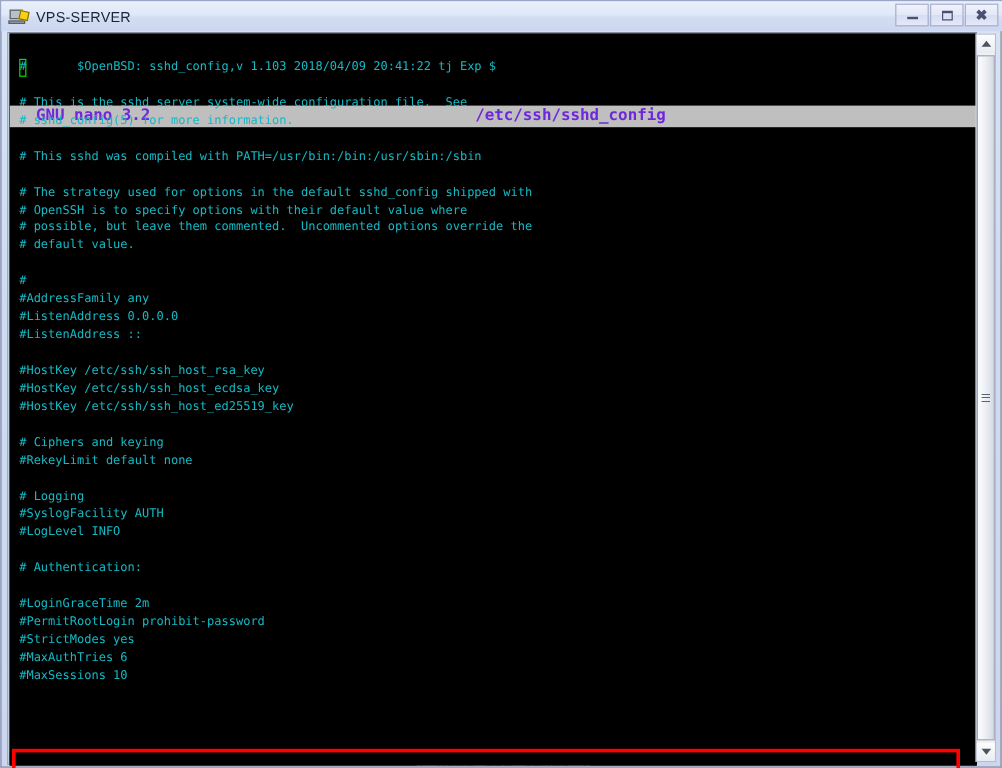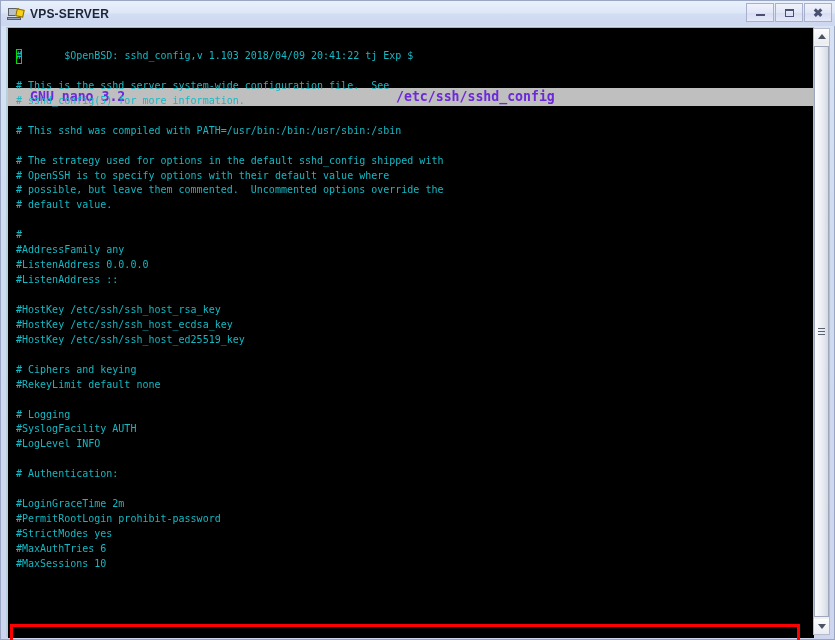--- a/index.html
+++ b/index.html
@@ -66,21 +66,20 @@
     box-sizing: border-box;
     transform: rotate(12deg);
   }
   #title-text {
     margin-left: 7px;
     font-family: "Liberation Sans", sans-serif;
     font-size: 12px;
     color: #1b2438;
     letter-spacing: 0.2px;
     white-space: nowrap;
-    font-weight: bold;
   }
   #winbuttons {
     position: absolute;
     right: 4px; top: 2px;
     display: flex;
     gap: 1px;
   }
   .winbtn {
     width: 28px; height: 19px;
     box-sizing: border-box;

